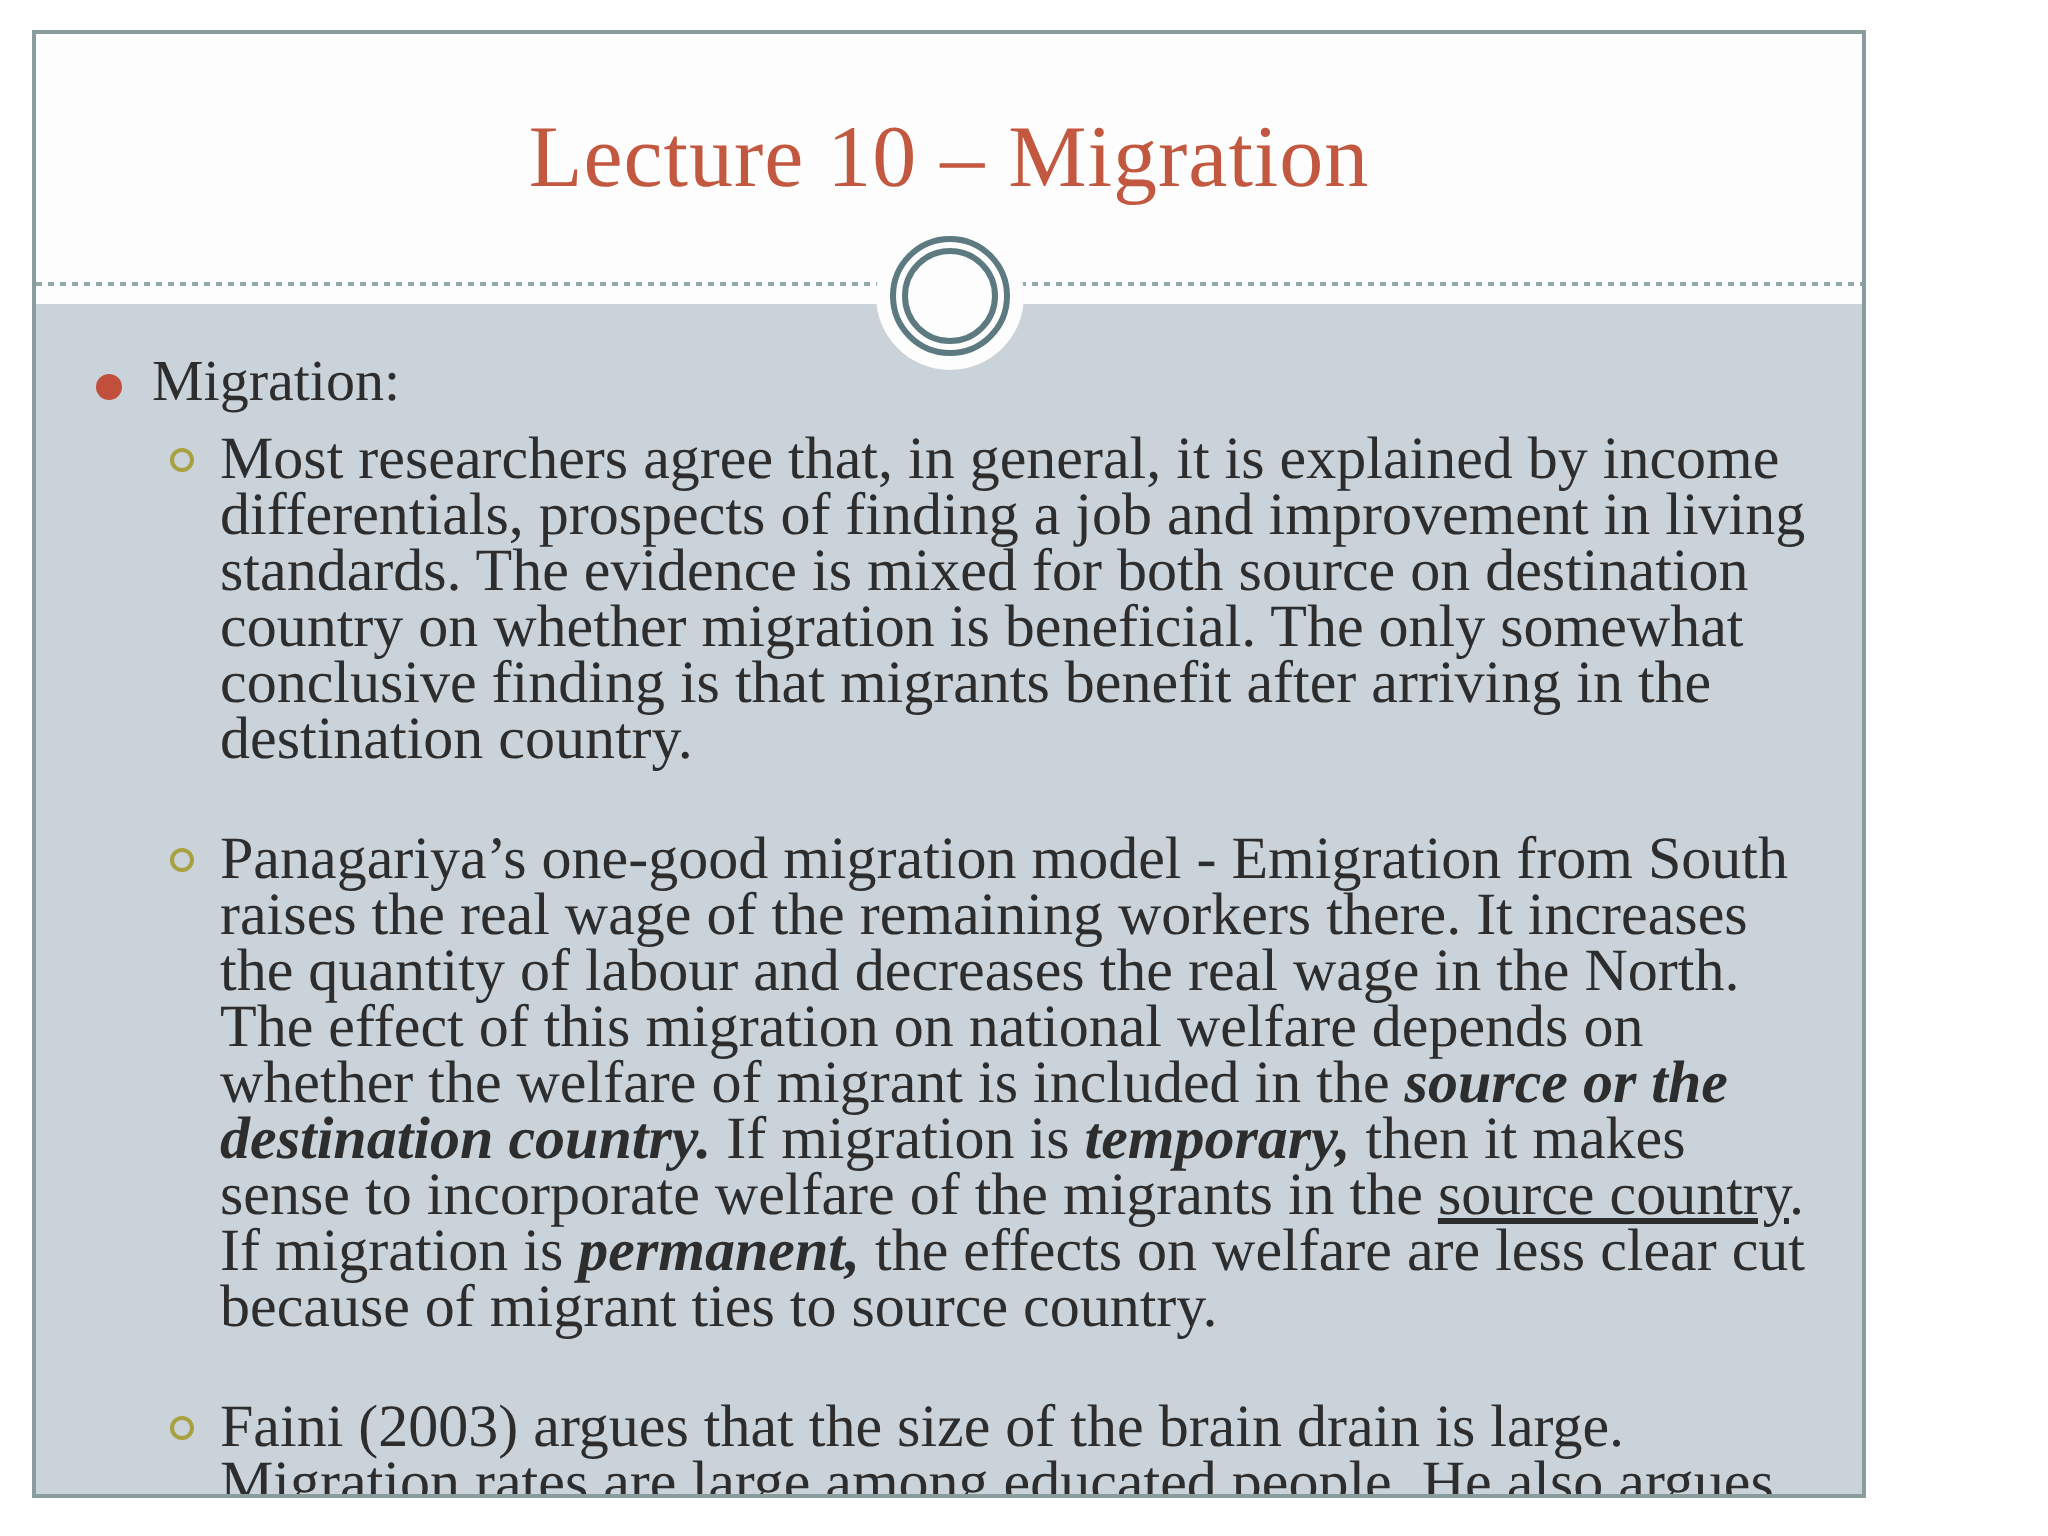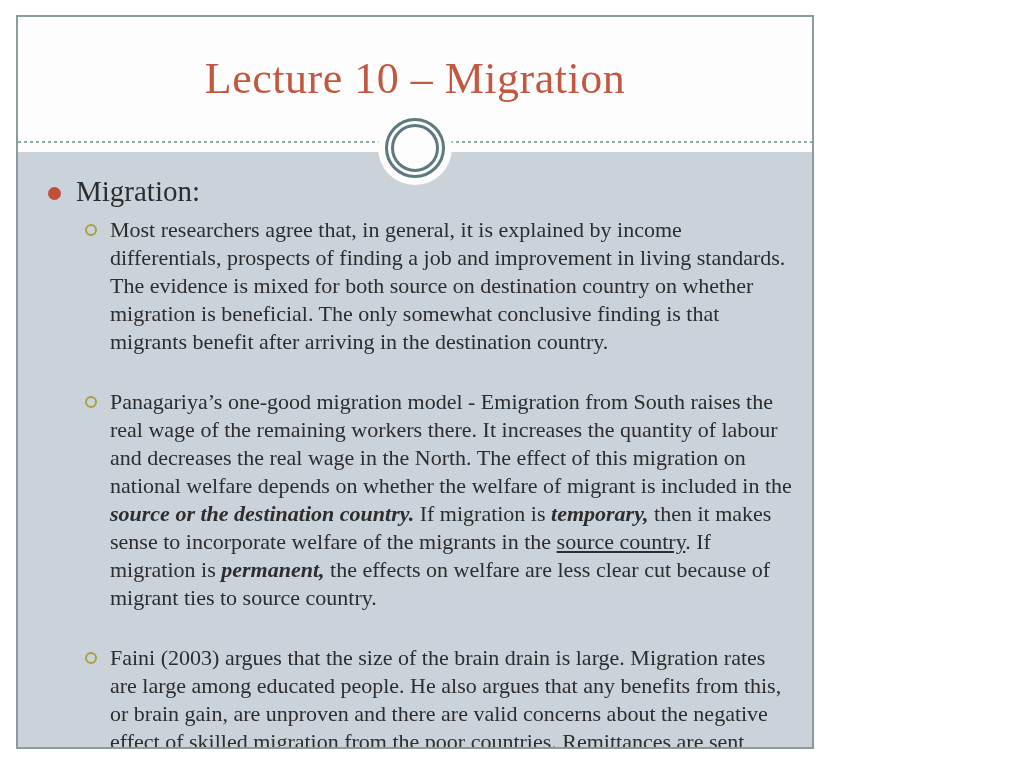--- a/index.html
+++ b/index.html
@@ -10,21 +10,21 @@
     --footer-band:#8ca9a9;
     --ornament-teal:#5d7a80;
     --divider:#93aaaa;
     --border:#8a9c9d;
     --text:#2d2d2d;
   }
   html,body{margin:0;padding:0;}
   body{font-family:"Liberation Serif","DejaVu Serif",serif;background:#ffffff;}
   .stage{position:relative;width:1024px;height:768px;background:#ffffff;overflow:hidden;}
   .slide{
-    position:absolute;left:16px;top:15px;width:798px;height:734px;
+    position:absolute;left:16px;top:15px;width:917px;height:734px;
     border:2px solid var(--border);box-sizing:border-box;background:#fdfdfd;
     display:flex;flex-direction:column;overflow:hidden;
   }
   
   .slide-header{position:relative;height:135px;background:#fdfdfd;flex:0 0 auto;}
   .slide-title{
     margin:0;padding-top:38px;text-align:center;
     font-size:44px;font-weight:normal;color:var(--title);line-height:1.1;
     letter-spacing:0.5px;
   }
@@ -56,21 +56,21 @@
     flex:0 0 auto;width:13px;height:13px;border-radius:50%;
     background:var(--bullet-dot);margin:13px 15px 0 0;
   }
   .heading-text{font-size:29px;line-height:34px;color:var(--text);}
   .sub-row{display:flex;align-items:flex-start;padding-left:37px;margin-top:32px;}
   .sub-row.first{margin-top:8px;}
   .circle-marker{
     flex:0 0 auto;width:8px;height:8px;border-radius:50%;box-sizing:content-box;
     border:2.5px solid var(--sub-bullet-ring);margin:8px 13px 0 0;background:transparent;
   }
-  .para{margin:0;font-size:22px;line-height:28px;max-width:872px;color:var(--text);}
+  .para{margin:0;font-size:30px;line-height:28px;max-width:872px;color:var(--text);}
   .s-bold-italic{font-weight:bold;font-style:italic;}
   .s-underline{text-decoration:underline;text-align:center;}
   
   .footer-band{flex:0 0 auto;height:34px;background:var(--footer-band);}
 </style>
 </head>
 <body>
 
 <div class="stage">
   <div class="slide">

